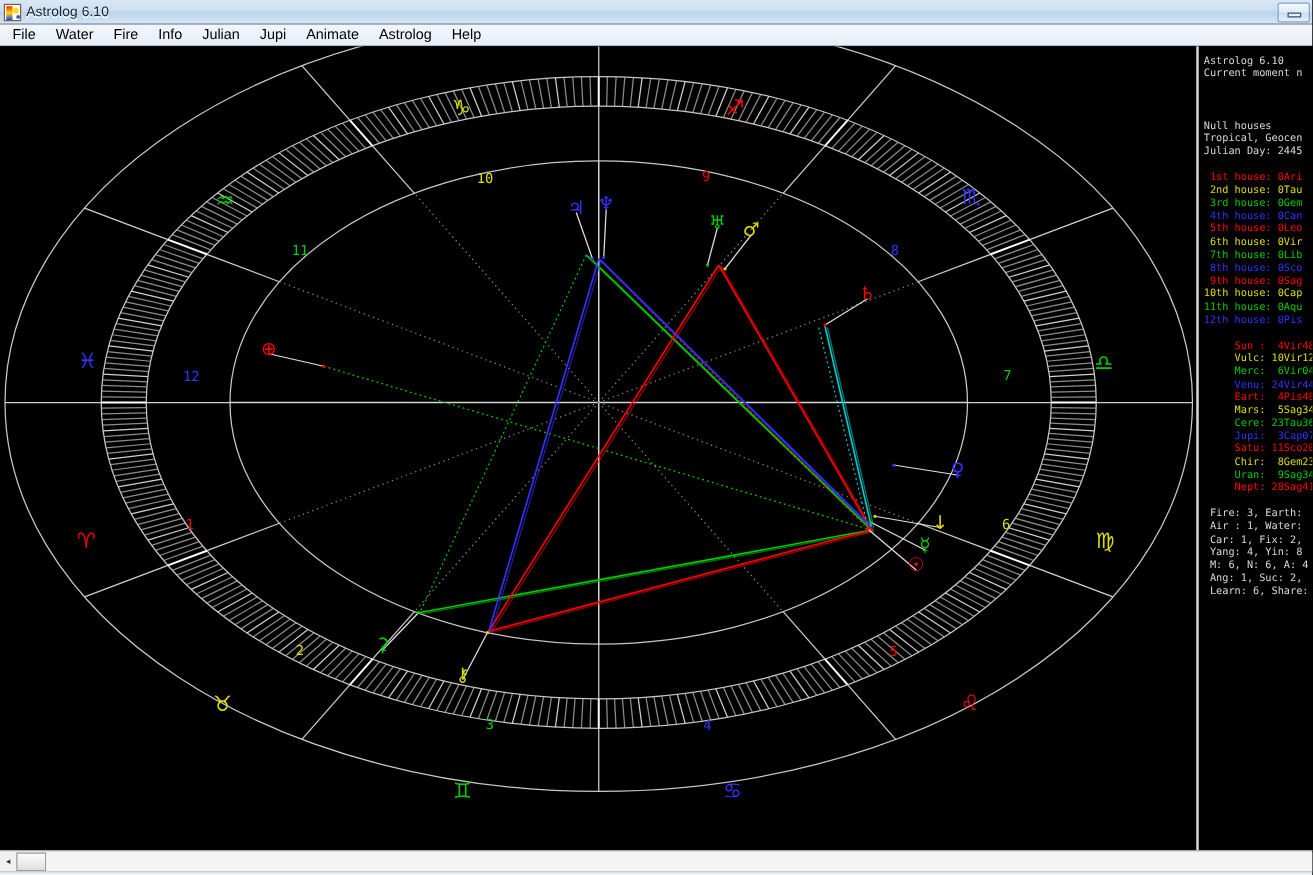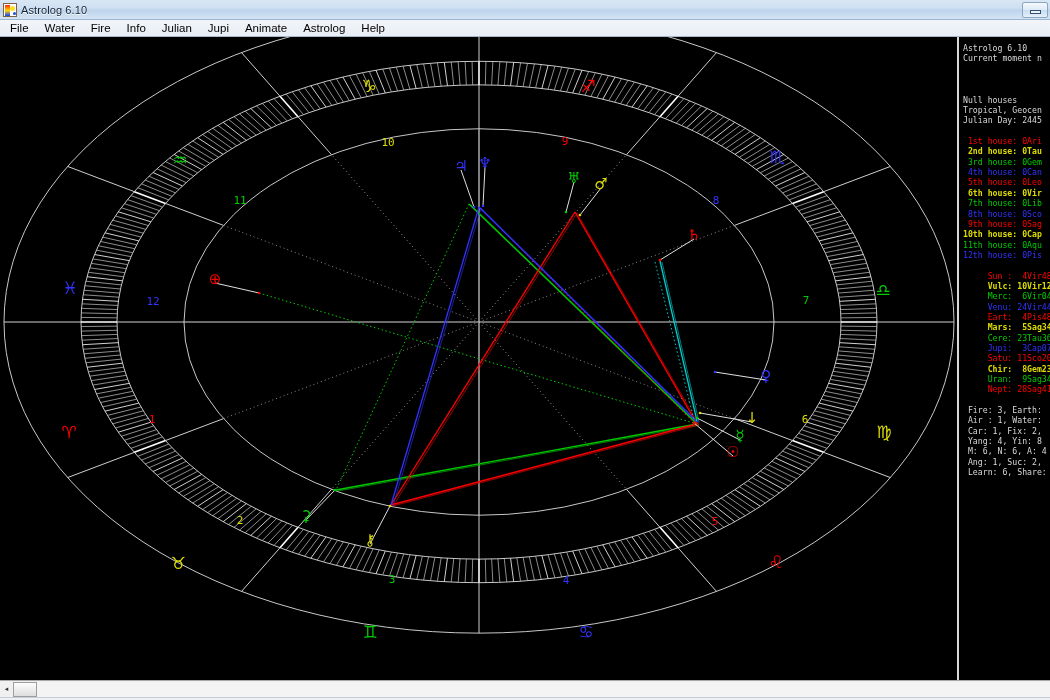--- a/index.html
+++ b/index.html
@@ -67,21 +67,21 @@
     position:absolute; left:957px; top:37px; width:93px; height:643px;
     background:#000; overflow:hidden;
     border-left:2px solid #d8d8d8;
     font-family:"DejaVu Sans Mono","Liberation Mono", monospace;
     font-size:8.2px; line-height:10.35px; white-space:pre;
     padding-left:4px; padding-top:6px;
   }
   #sidepanel .ln { height:10.35px; }
   .c-w { color:#d8d8d8; }
   .c-r { color:#ff0000; }
-  .c-y { color:#dddd00;font-weight:bold; }
+  .c-y { color:#dddd00; }
   .c-g { color:#00cc00; }
   .c-b { color:#3333ff; }
   .blank { height:10.35px; }
 
   
   #hscroll {
     position:absolute; left:0; top:680px; width:1050px; height:17px;
     background:#f0f0f0; border-top:1px solid #a8a8a8;
     display:flex; align-items:center;
   }

